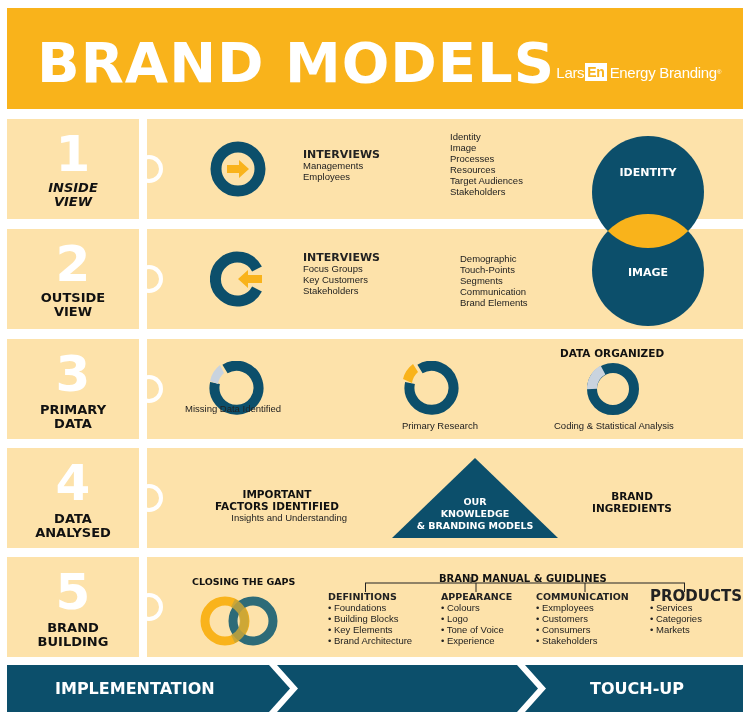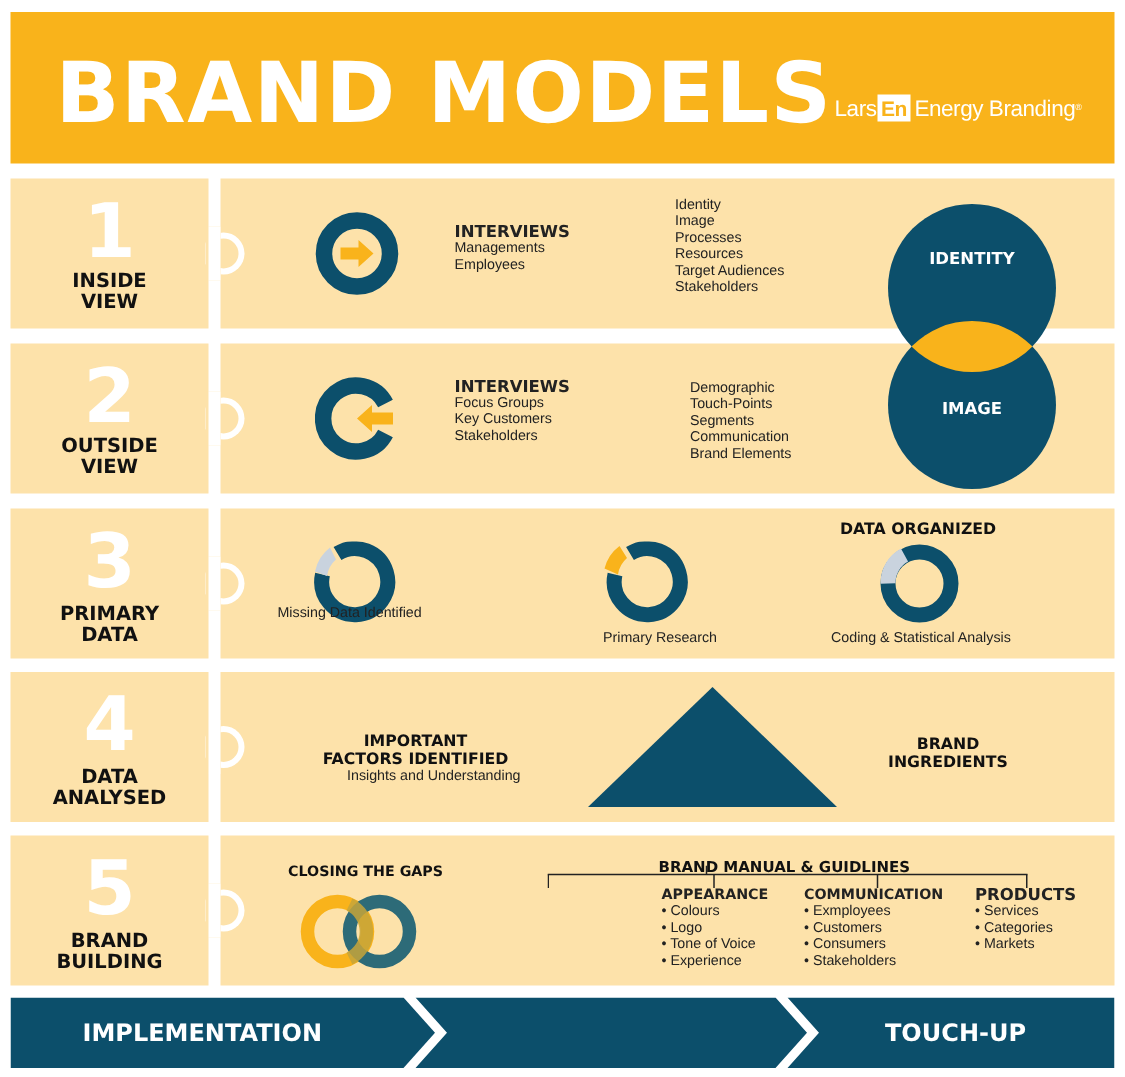--- a/index.html
+++ b/index.html
@@ -33,21 +33,21 @@
     <span>Lars</span>
     <span class="en">En</span>
     <span>Energy Branding</span>
     <sup>®</sup>
   </div>
 </div>
 
 <div class="row" style="top:119px;">
   <div class="left">
     <div class="num">1</div>
-    <div class="lbl" style="top:62px;">
+    <div class="lbl" style="top:62px;font-style:italic;">
       <div>INSIDE</div>
       <div>VIEW</div>
     </div>
   </div>
   <div class="right"></div>
   <svg class="knob" viewBox="0 0 32 36">
       <circle cx="12" cy="18" r="14" fill="#fff"></circle>
       <circle cx="12" cy="18" r="10" fill="#fde2aa"></circle>
       <rect x="0" y="0" width="10" height="36" fill="#fde2aa"></rect>
       <rect x="2" y="0" width="8" height="36" fill="#fff"></rect>
@@ -172,20 +172,25 @@
 
   <div style="position:absolute;left:200px;top:40px;width:140px;text-align:center;">
     <div class="bold" style="font-size:10.5px;line-height:12px;">IMPORTANT</div>
     <div class="bold" style="font-size:10.5px;line-height:12px;">FACTORS IDENTIFIED</div>
     <div style="font-size:9.5px;color:#222;text-align:right;">Insights and Understanding</div>
   </div>
 
   <svg style="position:absolute;left:383px;top:8px;" width="170" height="84" viewBox="0 0 170 84">
     <polygon points="85,2 168,82 2,82" fill="#0c4f6b"></polygon>
   </svg>
+  <div style="position:absolute;left:383px;top:48px;width:170px;text-align:center;color:#fff;font-size:9.5px;line-height:12px;" class="bold">
+    <div style="color:#fff;">OUR</div>
+    <div style="color:#fff;">KNOWLEDGE</div>
+    <div style="color:#fff;">&amp; BRANDING MODELS</div>
+  </div>
 
   <div style="position:absolute;left:570px;top:42px;width:110px;text-align:center;">
     <div class="bold" style="font-size:10.5px;line-height:12px;">BRAND</div>
     <div class="bold" style="font-size:10.5px;line-height:12px;">INGREDIENTS</div>
   </div>
 </div>
 
 <div class="row" style="top:557px;">
   <div class="left">
     <div class="num">5</div>
@@ -212,36 +217,43 @@
   <div class="bold" style="position:absolute;left:432px;top:16px;font-size:10px;">BRAND MANUAL &amp; GUIDLINES</div>
   <svg style="position:absolute;left:358px;top:20px;" width="330" height="20" viewBox="0 0 330 20">
     <line x1="0" y1="6" x2="320" y2="6" stroke="#222" stroke-width="1"></line>
     <line x1="106" y1="0" x2="106" y2="6" stroke="#222" stroke-width="1"></line>
     <line x1="0.5" y1="6" x2="0.5" y2="15" stroke="#222" stroke-width="1"></line>
     <line x1="111" y1="6" x2="111" y2="15" stroke="#222" stroke-width="1"></line>
     <line x1="220" y1="6" x2="220" y2="15" stroke="#222" stroke-width="1"></line>
     <line x1="319.5" y1="6" x2="319.5" y2="15" stroke="#222" stroke-width="1"></line>
   </svg>
 
+  <div class="txt" style="left:321px;top:34px;">
+    <div class="h" style="font-size:9.5px;">DEFINITIONS</div>
+    <div>• Foundations</div>
+    <div>• Building Blocks</div>
+    <div>• Key Elements</div>
+    <div>• Brand Architecture</div>
+  </div>
   <div class="txt" style="left:434px;top:34px;">
     <div class="h" style="font-size:9.5px;">APPEARANCE</div>
     <div>• Colours</div>
     <div>• Logo</div>
     <div>• Tone of Voice</div>
     <div>• Experience</div>
   </div>
   <div class="txt" style="left:529px;top:34px;">
     <div class="h" style="font-size:9.5px;">COMMUNICATION</div>
     <div>• Exmployees</div>
     <div>• Customers</div>
     <div>• Consumers</div>
     <div>• Stakeholders</div>
   </div>
   <div class="txt" style="left:643px;top:34px;">
-    <div class="h" style="font-size:11px;">PRODUCTS</div>
+    <div class="h" style="font-size:15px;">PRODUCTS</div>
     <div>• Services</div>
     <div>• Categories</div>
     <div>• Markets</div>
   </div>
 </div>
 
 <div class="footer">
   <svg style="position:absolute;left:0;top:0;" width="736" height="47" viewBox="0 0 736 47">
     <polygon points="0,0 262,0 283,23.5 262,47 0,47" fill="#0c4f6b"></polygon>
     <polygon points="270,0 510,0 531,23.5 510,47 270,47 291,23.5" fill="#0c4f6b"></polygon>

